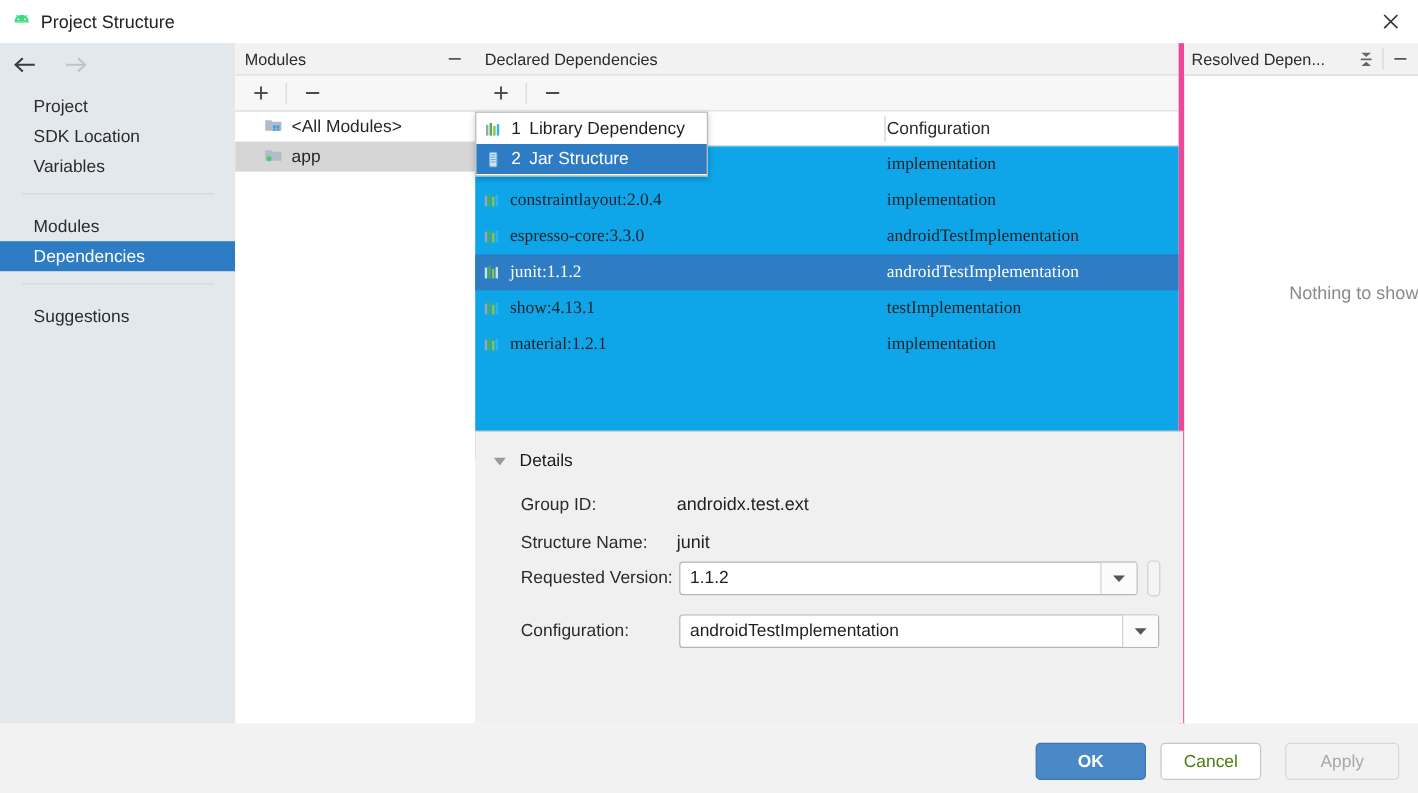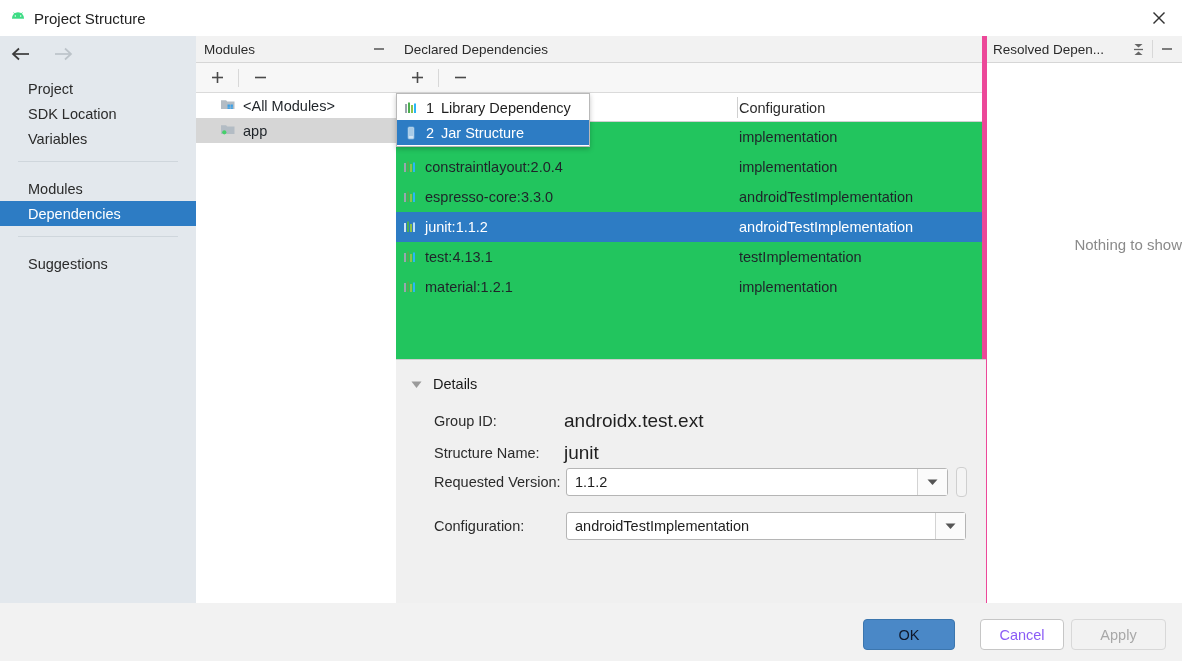--- a/index.html
+++ b/index.html
@@ -77,41 +77,41 @@
     background: #ffffff;
   }
   .th {
     position: absolute; top: 0; height: 29px; display: flex; align-items: center;
     font-size: 14.5px; color: #2b2b2b;
   }
   .th.col-name { left: 8px; }
   .th.col-config { left: 343px; padding-left: 0; }
   .col-divider { position: absolute; left: 341px; top: 4px; width: 1px; height: 21px; background: #d0d0d0; }
 
-  .dep-list { position: relative; height: 260px; background: #22c55e; }
+  .dep-list { position: relative; height: 260px; background: #0ea5e9; font-family: Liberation Serif, serif; }
   .dep-row {
     height: 30px; display: flex; align-items: center; cursor: pointer; position: relative;
   }
   .dep-row .dep-icon { position: absolute; left: 6px; width: 16px; height: 16px; }
   .dep-row .dep-name { position: absolute; left: 29px; font-size: 14.5px; }
   .dep-row .dep-config { position: absolute; left: 343px; font-size: 14.5px; }
   .dep-row.selected { background: #2d7cc4; color: #ffffff; }
 
   
   .details {
     position: absolute; left: 0; top: 323px; width: 590px; height: 244px;
     background: #f0f0f0; border-top: 1px solid #cfcfcf;
   }
   .details-header { display: flex; align-items: center; gap: 10px; padding: 16px 0 0 14px; }
   .tri-toggle { width: 13px; height: 13px; cursor: pointer; }
   .details-title { font-weight: normal; font-size: 14.5px; color: #1a1a1a; }
 
   .field-row { position: relative; height: 26px; margin-top: 6px; }
   .field-label { position: absolute; left: 38px; font-size: 14.5px; color: #2b2b2b; line-height: 26px; }
-  .field-static { position: absolute; left: 168px; font-size: 19px; color: #1f1f1f; line-height: 26px; }
+  .field-static { position: absolute; left: 168px; font-size: 15px; color: #1f1f1f; line-height: 26px; }
 
   .combo {
     position: absolute; height: 28px; background: #ffffff;
     border: 1px solid #b5b5b5; border-radius: 3px; display: flex; align-items: center;
   }
   .combo .combo-value { flex: 1; padding-left: 8px; font-size: 14.5px; color: #1f1f1f; }
   .combo .combo-arrow {
     width: 30px; height: 26px; border-left: 1px solid #d3d3d3; background: #fbfbfb;
     display: flex; align-items: center; justify-content: center; cursor: pointer;
   }
@@ -133,22 +133,22 @@
     font-size: 15px; color: #8a8a8a;
   }
 
   
   .bottom-bar { position: absolute; left: 0; top: 603px; width: 1182px; height: 58px; background: #f2f2f2; }
   .btn {
     position: absolute; top: 16px; height: 31px; border-radius: 4px;
     font-size: 14.5px; display: flex; align-items: center; justify-content: center;
     cursor: pointer; border: 1px solid transparent; font-family: "Liberation Sans", sans-serif;
   }
-  .btn-ok { left: 863px; width: 92px; background: #4a88c7; color: #0f172a; border-color: #3c76ae; font-weight: normal; }
-  .btn-cancel { left: 967px; width: 84px; background: #ffffff; color: #8b5cf6; border-color: #c6c6c6; margin-left: 13px; }
+  .btn-ok { left: 863px; width: 92px; background: #4a88c7; color: #ffffff; border-color: #3c76ae; font-weight: bold; }
+  .btn-cancel { left: 967px; width: 84px; background: #ffffff; color: #4d7c0f; border-color: #c6c6c6; }
   .btn-apply { left: 1071px; width: 95px; background: #f2f2f2; color: #a8a8a8; border-color: #d8d8d8; cursor: default; }
 
   
   .popup {
     position: absolute; left: 396px; top: 93px; width: 194px;
     background: #ffffff; border: 1px solid #b9b9b9; box-shadow: 0 2px 5px rgba(0,0,0,0.22);
     z-index: 50; padding: 1px 0;
   }
   .popup-item {
     height: 25px; display: flex; align-items: center; gap: 6px;
@@ -360,21 +360,21 @@
 
       <div class="dep-row">
         <span class="dep-icon">
           <svg width="16" height="16" viewBox="0 0 16 16">
             <rect x="2" y="4" width="2" height="9" fill="#9aa5ad"></rect>
             <rect x="5" y="2.5" width="2" height="10.5" fill="#4caf50"></rect>
             <rect x="8" y="5" width="2" height="8" fill="#8bc34a"></rect>
             <rect x="11" y="3.5" width="2" height="9.5" fill="#29b6f6"></rect>
           </svg>
         </span>
-        <span class="dep-name">test:4.13.1</span>
+        <span class="dep-name">show:4.13.1</span>
         <span class="dep-config">testImplementation</span>
       </div>
 
       <div class="dep-row">
         <span class="dep-icon">
           <svg width="16" height="16" viewBox="0 0 16 16">
             <rect x="2" y="4" width="2" height="9" fill="#9aa5ad"></rect>
             <rect x="5" y="2.5" width="2" height="10.5" fill="#4caf50"></rect>
             <rect x="8" y="5" width="2" height="8" fill="#8bc34a"></rect>
             <rect x="11" y="3.5" width="2" height="9.5" fill="#29b6f6"></rect>

